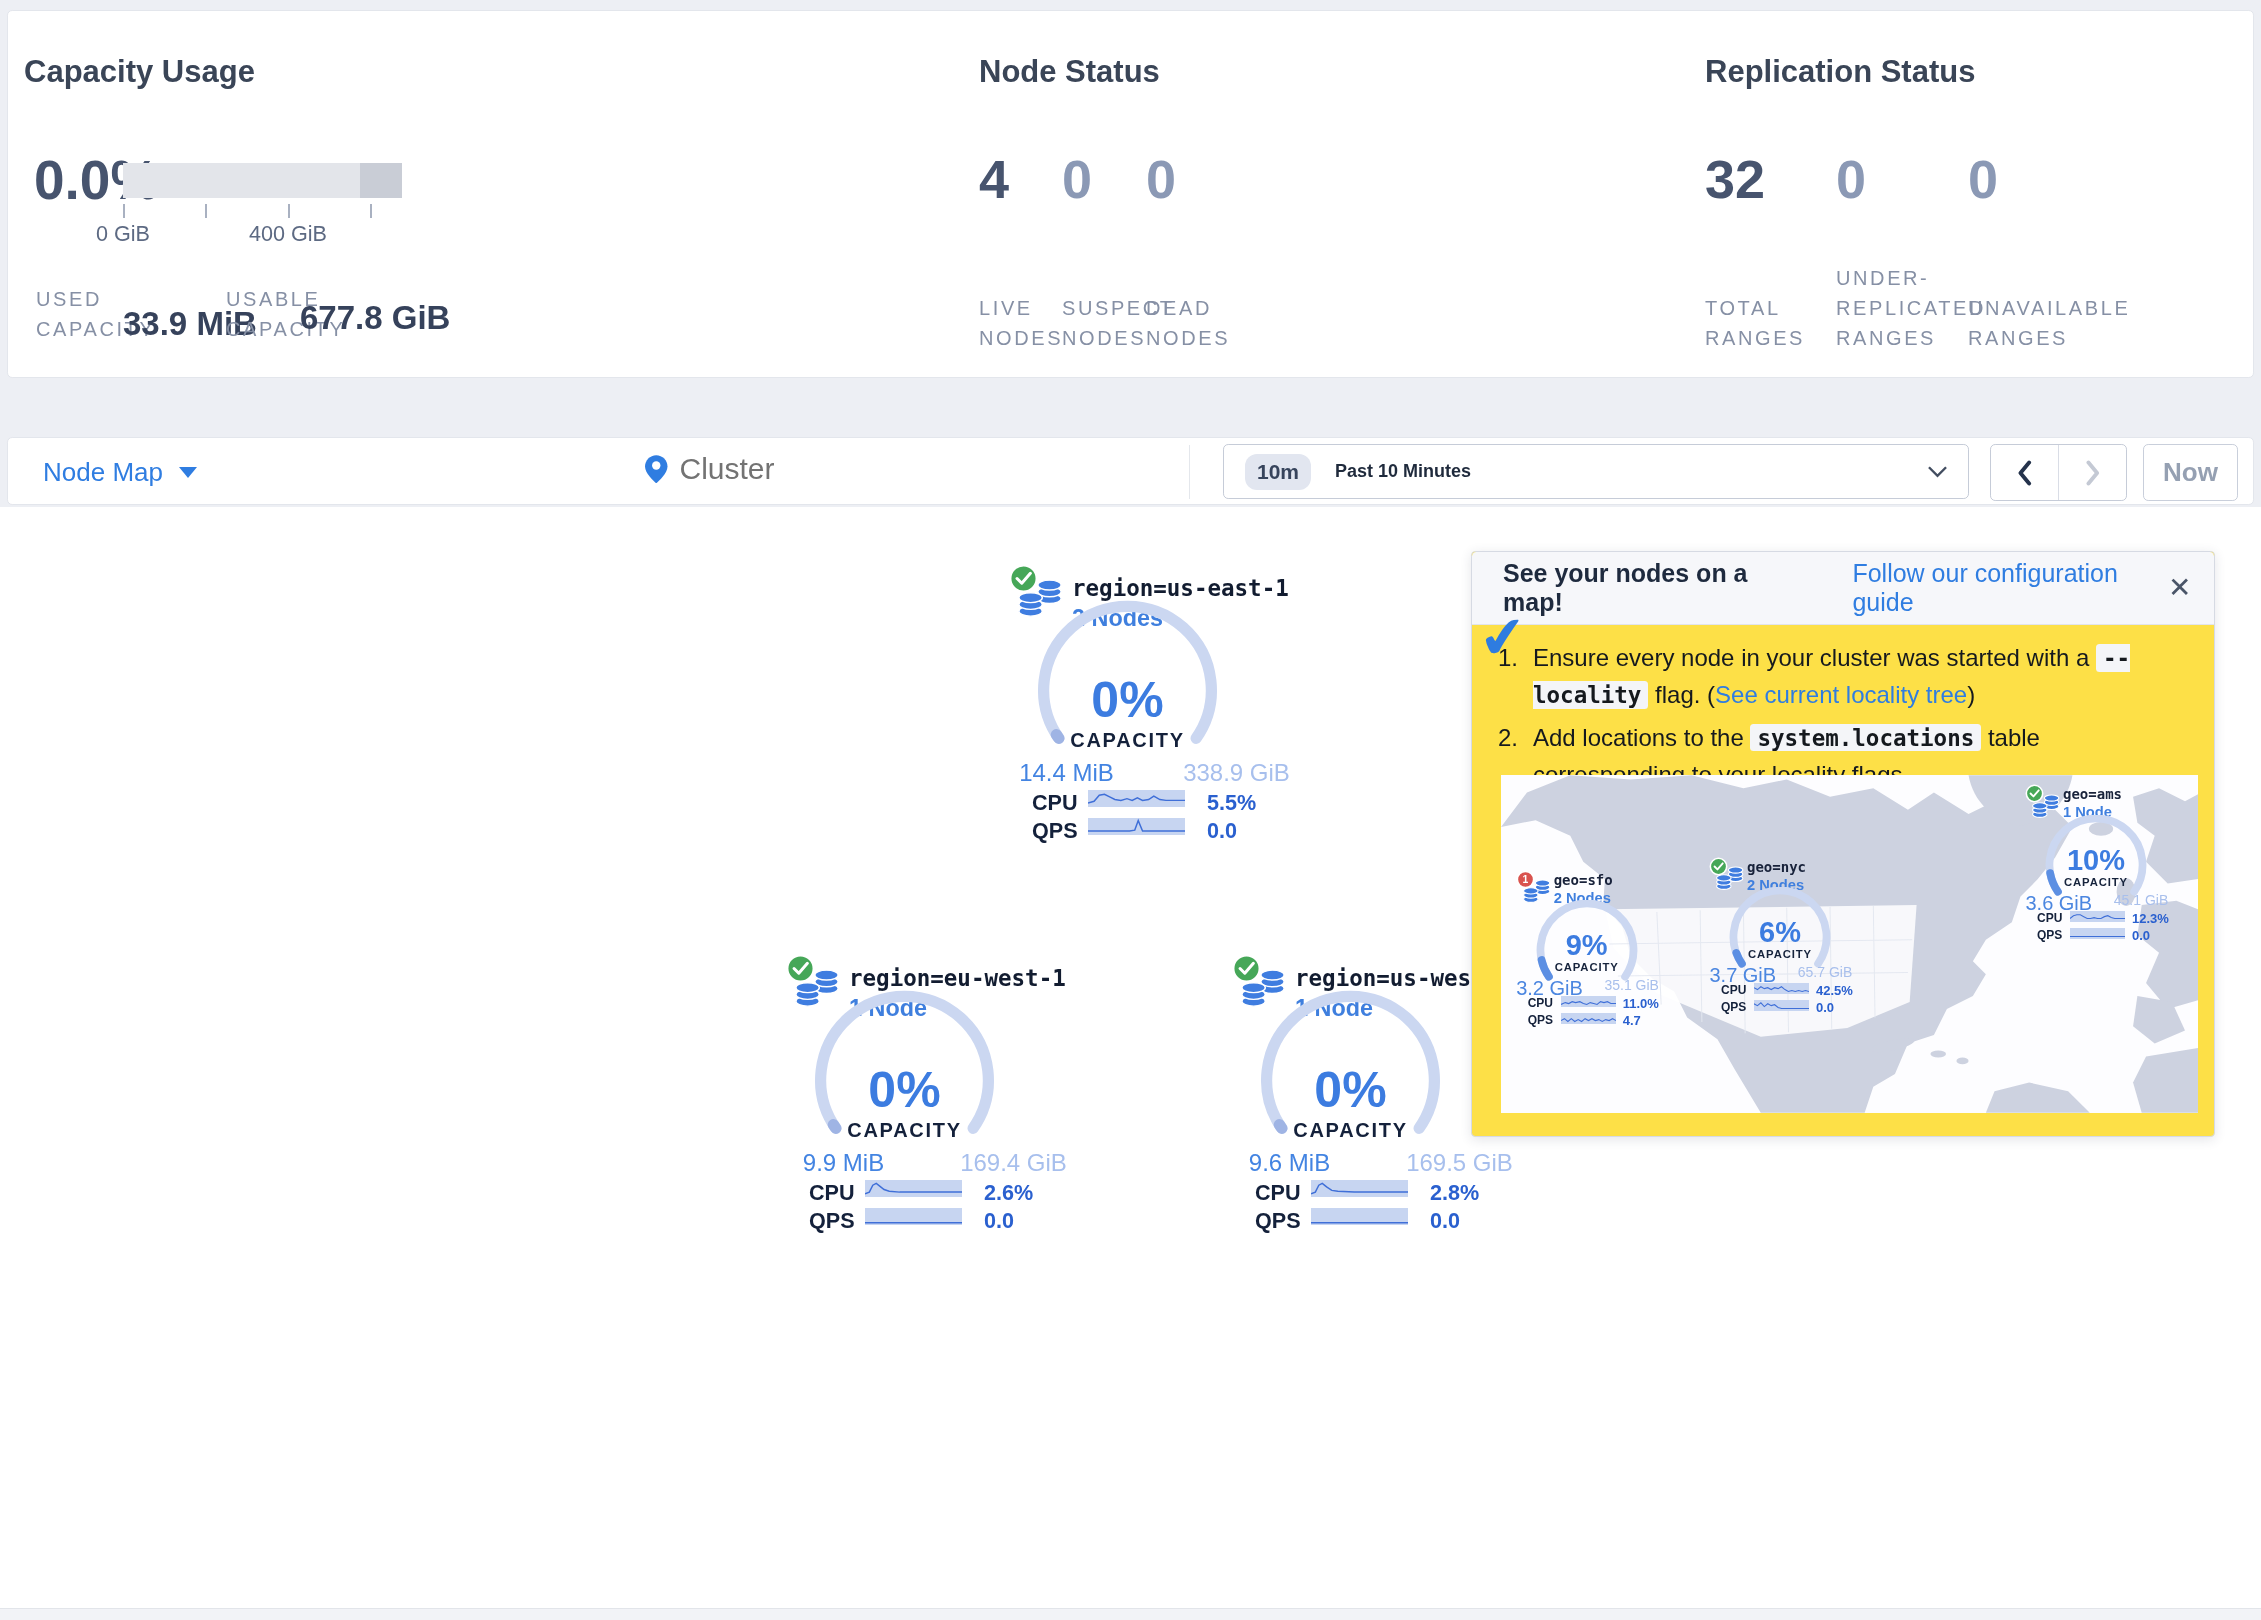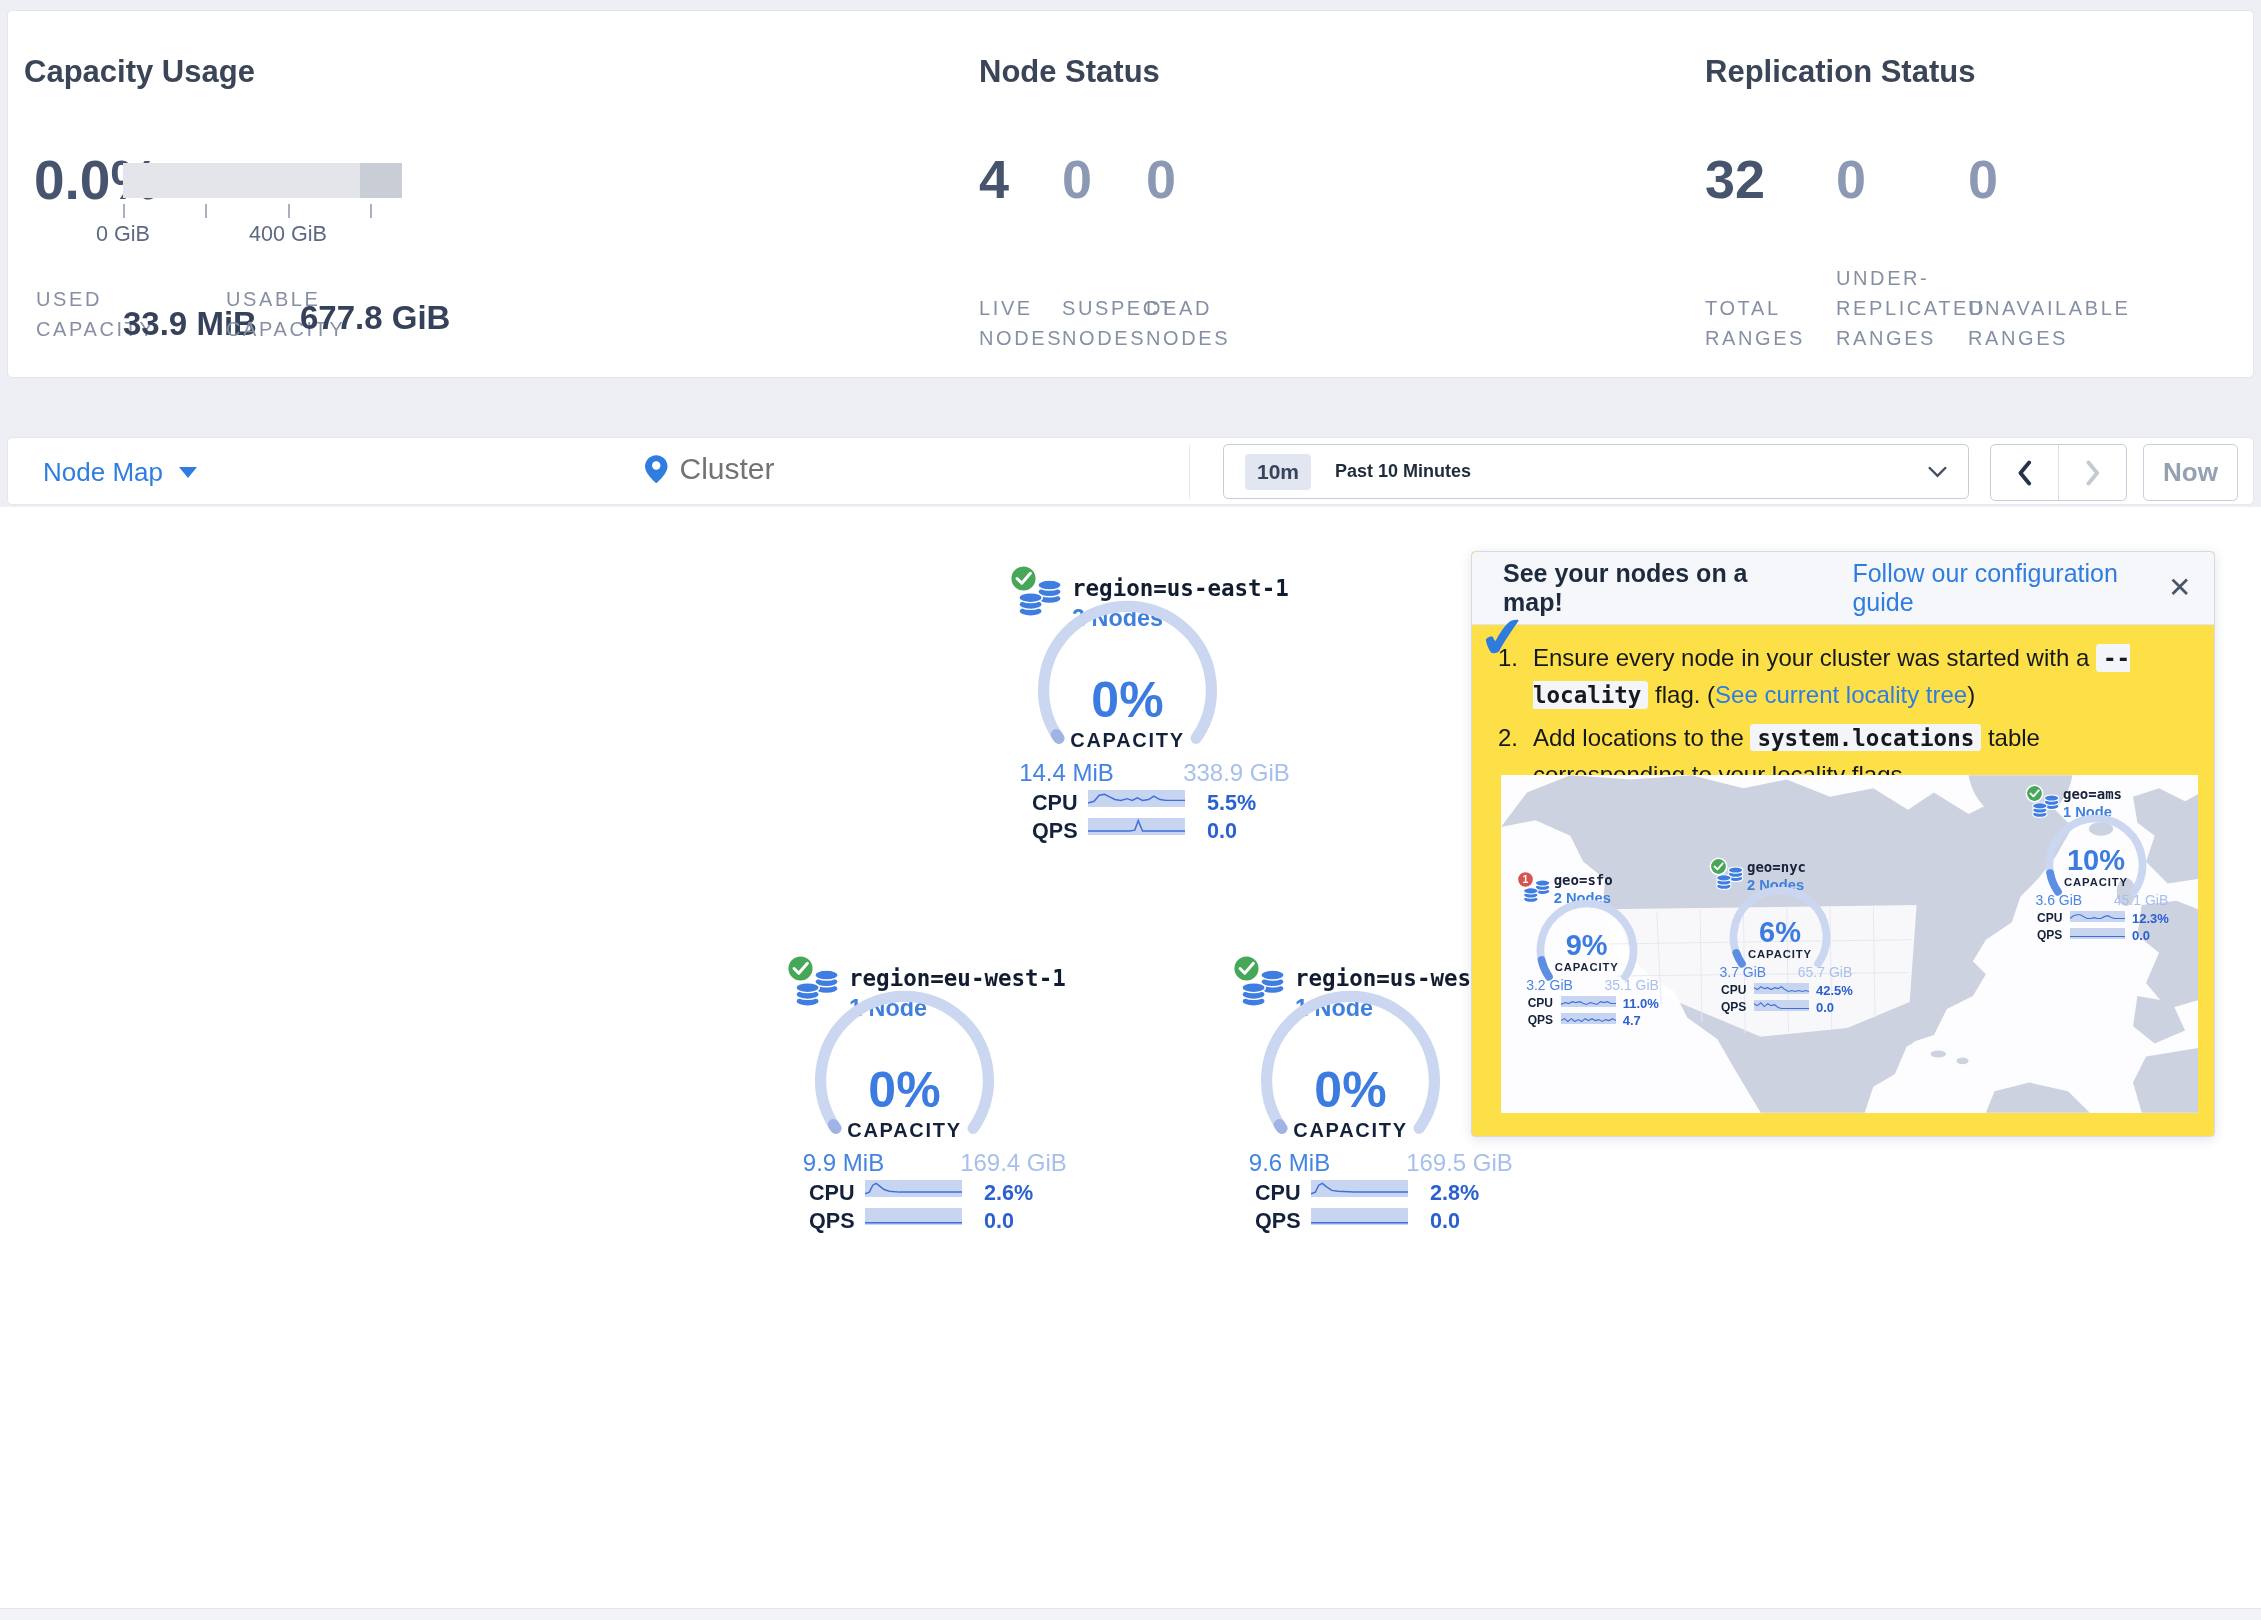--- a/index.html
+++ b/index.html
@@ -18,21 +18,21 @@
   .cap-bar{left:115px;top:152px;width:279px;height:35px;background:#e3e5ea;}
   .cap-bar-dark{left:237px;top:0;width:42px;height:35px;background:#c9cdd6;}
   .tick{width:1.7px;height:14px;background:#a9b1c1;top:193px;}
   .tick-label{top:210px;width:104px;text-align:center;font-size:21.6px;color:#5d6a83;}
   .kv-value{font-size:33px;font-weight:700;color:#36425b;}
   
   #toolbar{left:7px;top:437px;width:2247px;height:68px;}
   .blue-link{color:#2f7de1;}
   .tri-down{display:inline-block;width:0;height:0;border-left:9.5px solid transparent;border-right:9.5px solid transparent;border-top:11.3px solid #2f7de1;}
   .dropdown{left:1215px;top:6px;width:746px;height:55px;border:0.9px solid #c6ccd8;border-radius:5.2px;display:flex;align-items:center;padding:0 21px;box-sizing:border-box;}
-  .badge-10m{background:#e2e6f0;border-radius:4px;font-size:21px;font-weight:700;color:#37445c;padding:6px 12px;}
+  .badge-10m{background:#e2e6f0;border-radius:12px;font-size:21px;font-weight:700;color:#37445c;padding:6px 12px;}
   .dd-label{margin-left:24px;font-size:18px;font-weight:600;color:#1f2a3c;flex:1;}
   .btn-group{left:1982px;top:6px;width:135px;height:55px;border:0.9px solid #c6ccd8;border-radius:5.2px;display:flex;overflow:hidden;background:#fff;}
   .btn-cell{width:68px;display:flex;align-items:center;justify-content:center;}
   .btn-cell+.btn-cell{border-left:0.9px solid #d9dde6;}
   .now-btn{left:2135px;top:6px;width:93px;height:55px;border:0.9px solid #c9cfdb;border-radius:5.2px;display:flex;align-items:center;justify-content:center;font-size:26px;font-weight:600;color:#95a0b2;background:#fff;}
   
   #main{left:0;top:507px;width:2261px;height:1101px;background:#fff;}
   
   .node{position:absolute;width:260px;height:286px;}
   .node .title{left:66px;top:17.3px;font-family:"DejaVu Sans Mono",monospace;font-size:22.5px;font-weight:700;color:#121c30;white-space:nowrap;}
@@ -60,21 +60,21 @@
   .code{font-family:"DejaVu Sans Mono",monospace;font-weight:700;font-size:22.5px;background:#f4f5f8;border-radius:3.5px;padding:0.9px 7px;}
   .big-check{position:absolute;left:7px;top:57px;font-size:57px;color:#2e7ce0;transform:rotate(-6deg);line-height:1;}
   #popup-map{position:absolute;left:29px;top:223px;width:697px;height:338px;background:#fdfdff;overflow:hidden;}
   
   .mini{position:absolute;width:151px;height:160px;}
   .mini .title{left:38px;top:3.5px;font-family:"DejaVu Sans Mono",monospace;font-size:14px;font-weight:700;color:#18223a;white-space:nowrap;}
   .mini .sub{left:38px;top:21.6px;font-size:14.7px;font-weight:700;color:#3f7fde;}
   .mini .gauge{left:19px;top:32px;}
   .mini .pct{left:19px;top:61px;width:104px;text-align:center;font-size:29px;font-weight:700;color:#3c7ce0;}
   .mini .caplab{left:19px;top:93px;width:104px;text-align:center;font-size:11.3px;font-weight:700;letter-spacing:0.9px;color:#16233c;}
-  .mini .val-l{left:-5.2px;top:109px;width:78px;text-align:center;font-size:14px;color:#4b86e0;}
+  .mini .val-l{left:-5.2px;top:109px;width:78px;text-align:center;font-size:20px;color:#4b86e0;}
   .mini .val-r{left:76px;top:109px;width:80px;text-align:center;font-size:14px;color:#a8bfec;}
   .mini .rlab{font-size:12px;font-weight:700;color:#14213b;}
   .mini .rval{font-size:13px;font-weight:700;color:#2a60cf;}
   .mini .r1{top:128px;} .mini .r2{top:145px;}
   .mini .rlab{left:12px;} .mini .rspark{left:45px;width:55px;height:11.3px;} .mini .rval{left:107px;}
   
   #footer{left:0;top:1608px;width:2261px;height:12px;background:#f2f3f7;border-top:0.9px solid #e2e5ea;}
   .divider-v{width:0.9px;background:#e4e7ec;}
 </style>
 </head>

